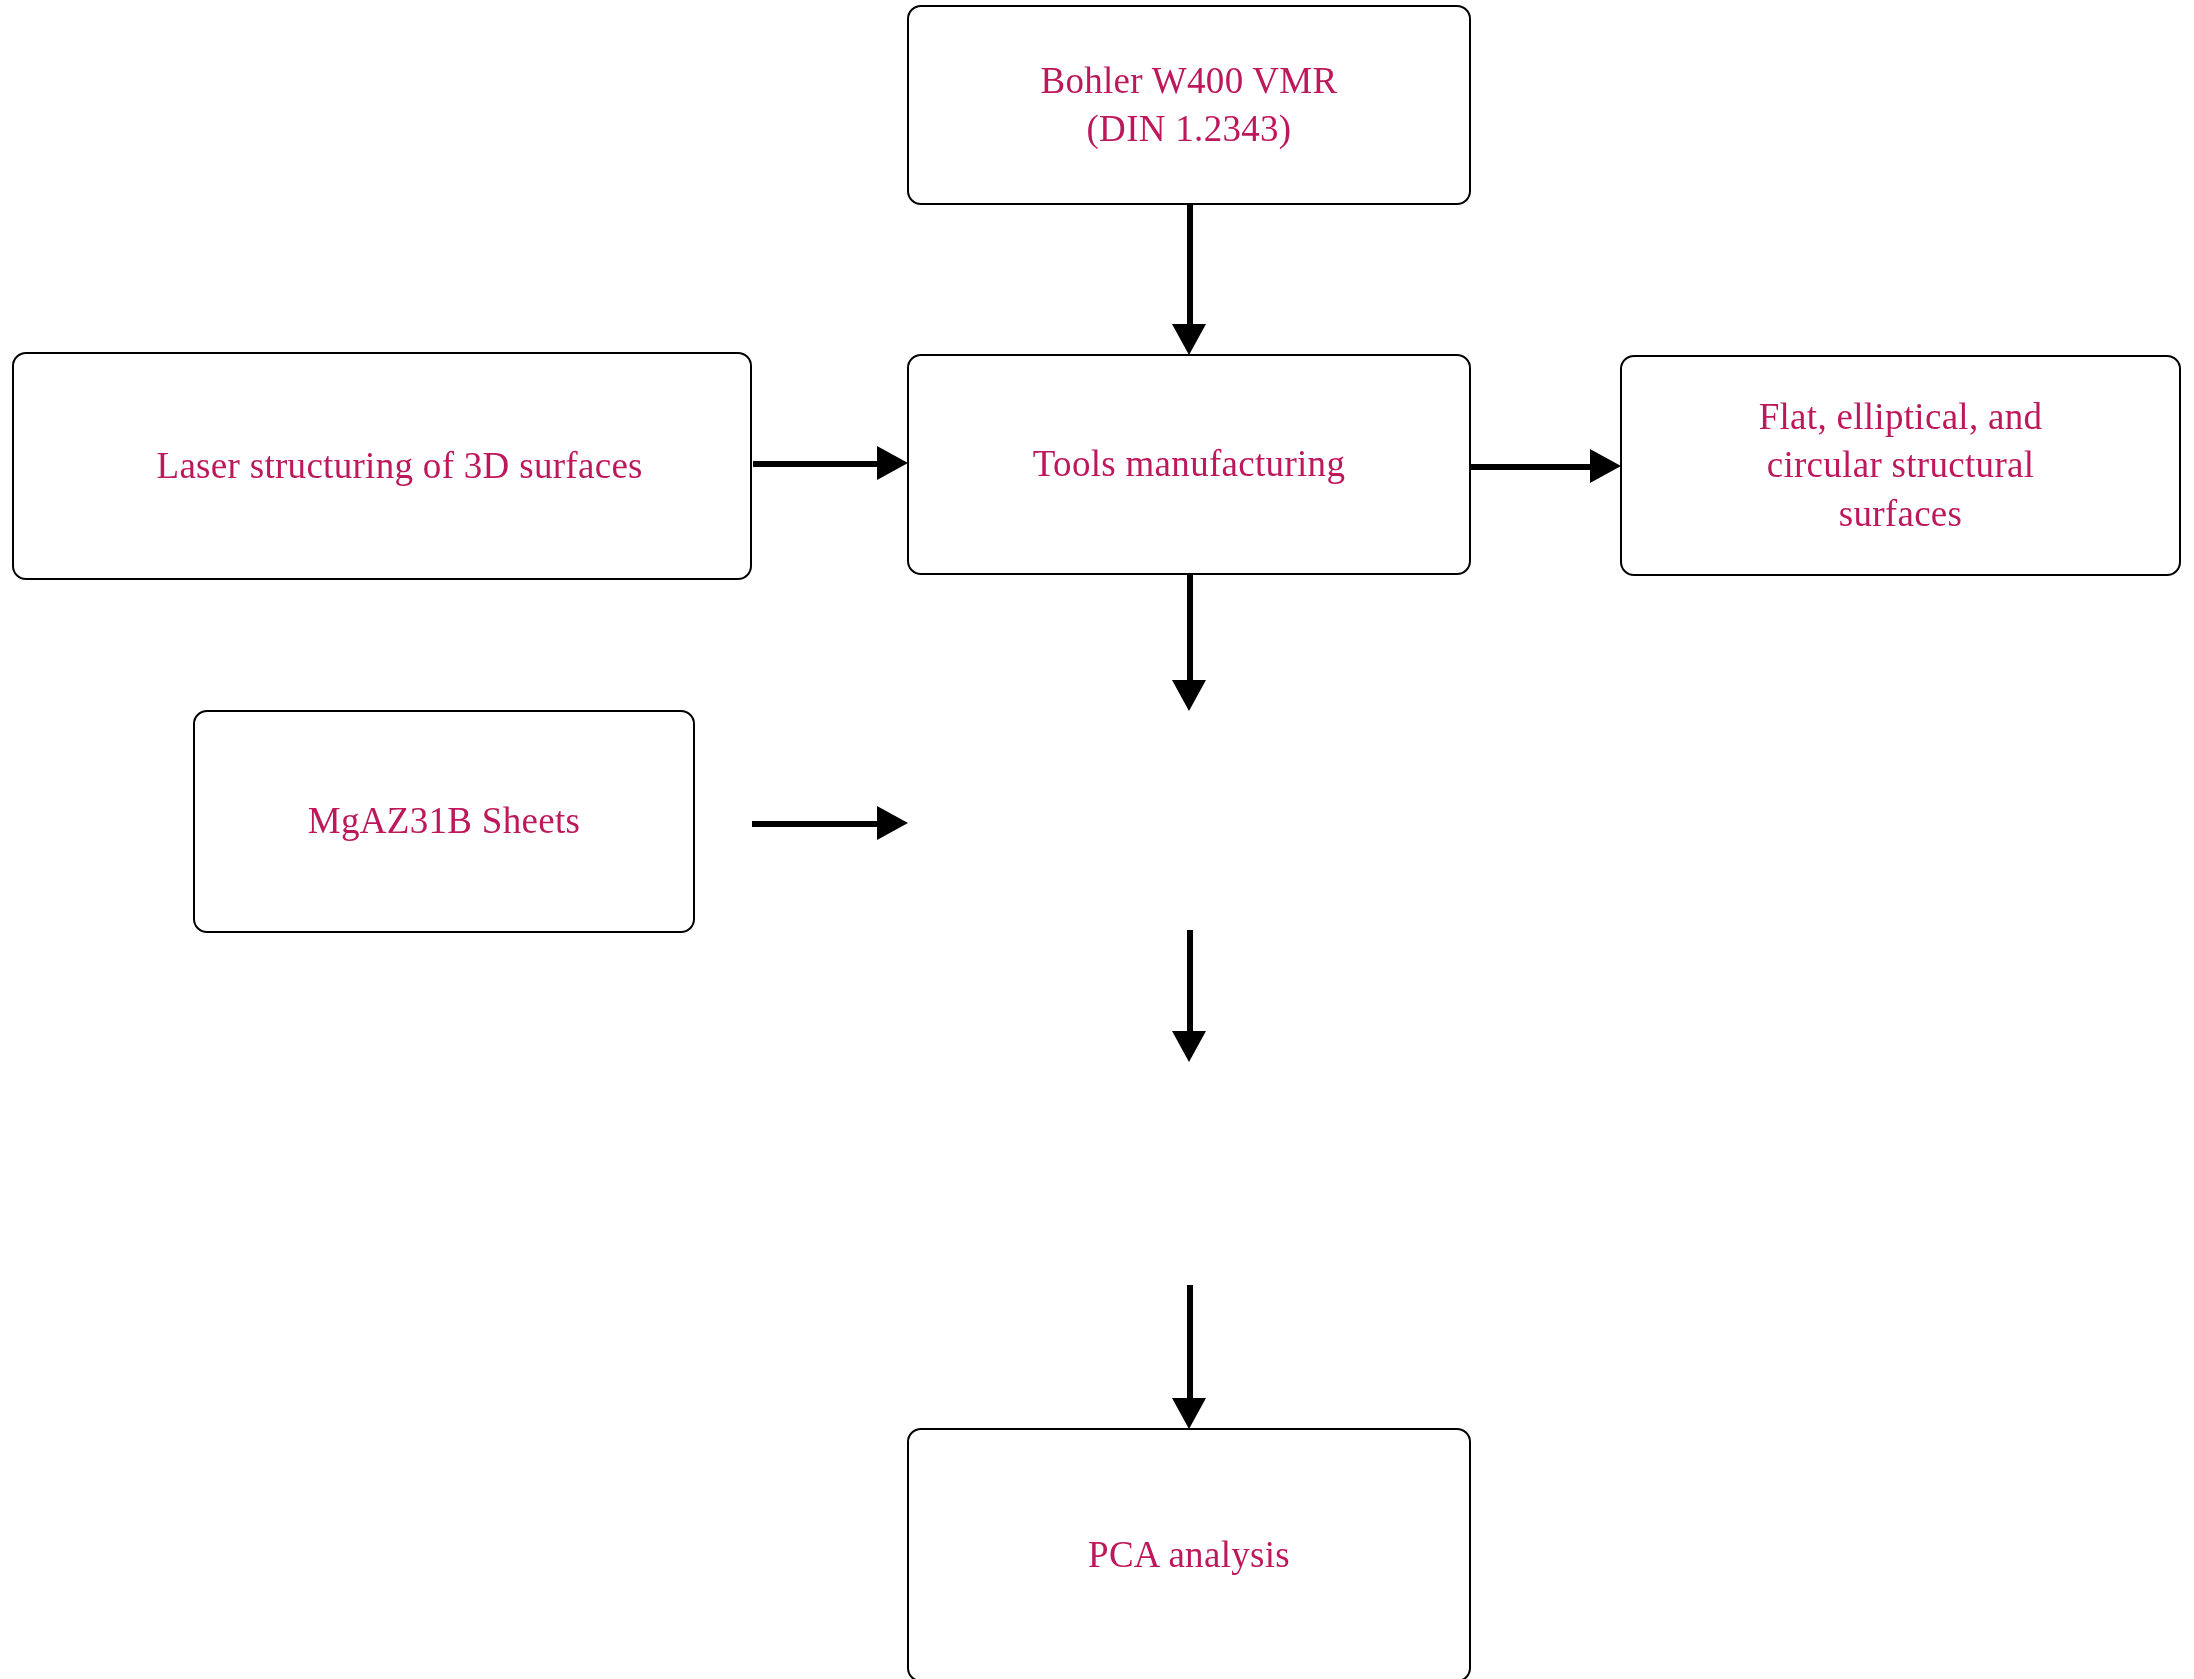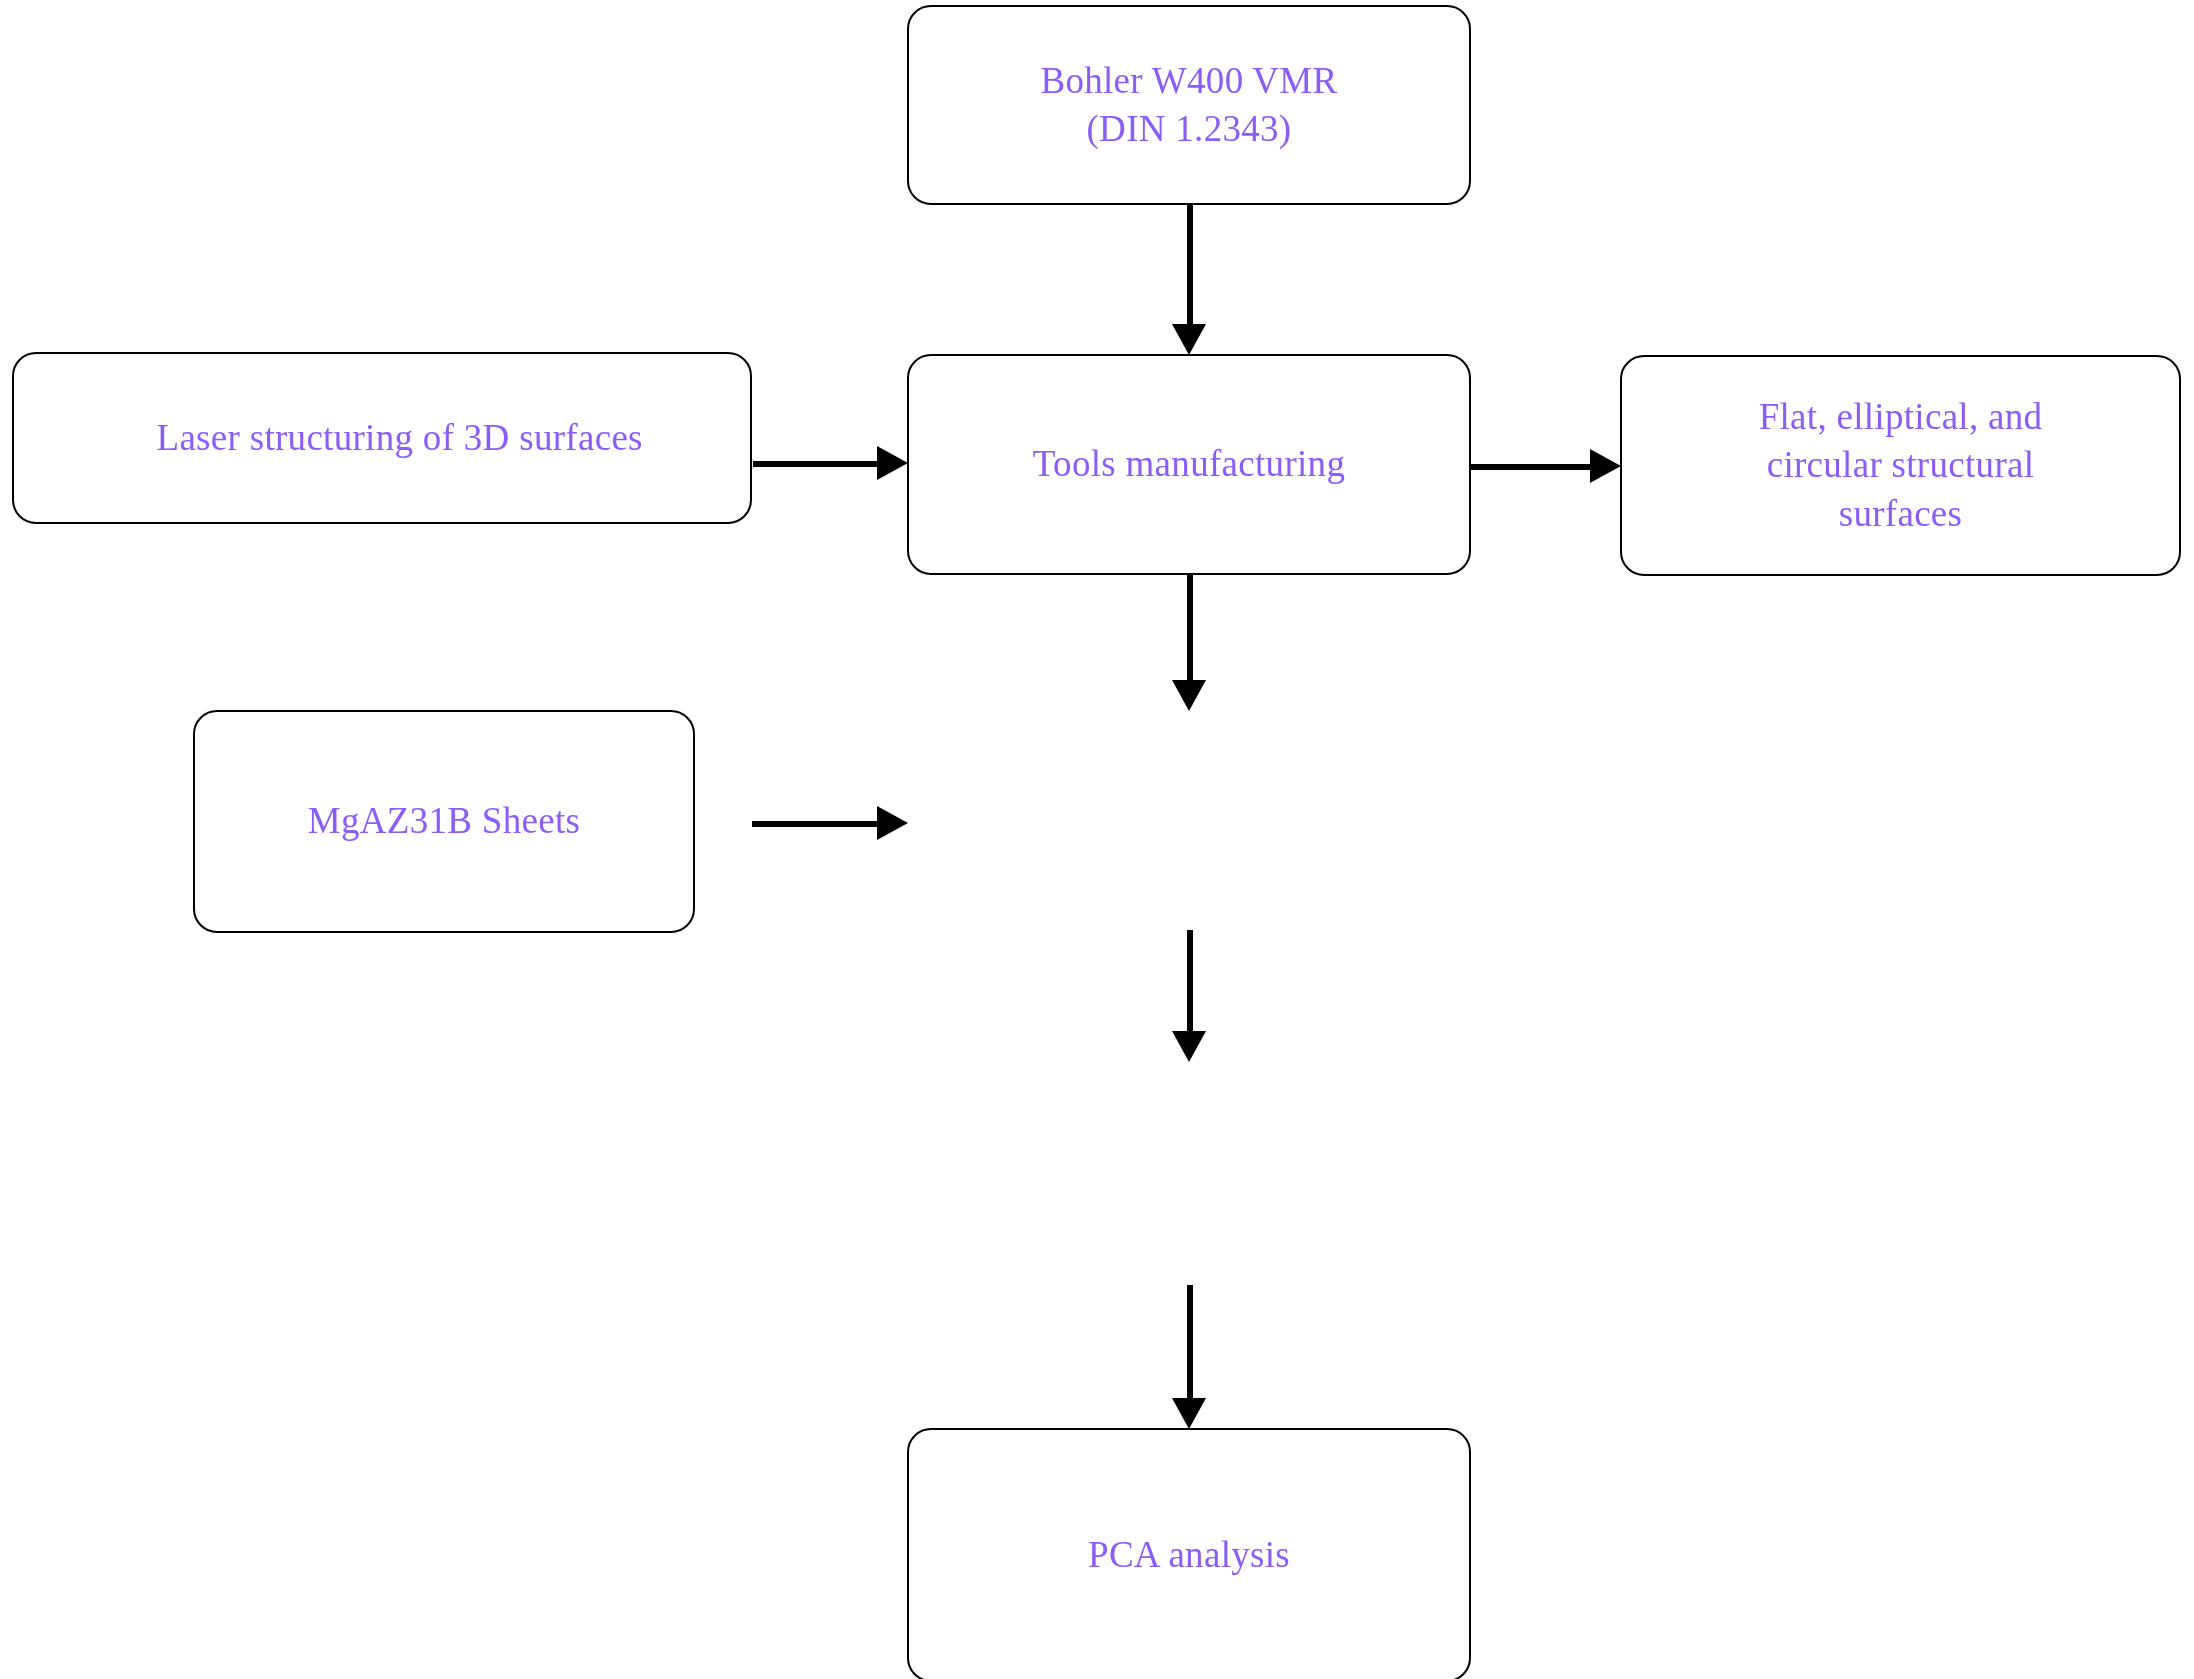--- a/index.html
+++ b/index.html
@@ -13,27 +13,27 @@
     width: 2194px;
     height: 1679px;
     background: #ffffff;
     overflow: hidden;
     font-family: "Liberation Serif", "DejaVu Serif", serif;
   }
   .node {
     position: absolute;
     box-sizing: border-box;
     border: 2.7px solid #000000;
-    border-radius: 24px;
+    border-radius: 14px;
     background: #ffffff;
     display: flex;
     align-items: center;
     justify-content: center;
     text-align: center;
-    color: #8b5cf6;
+    color: #be185d;
     font-size: 37px;
     line-height: 1.30;
     letter-spacing: 0.3px;
     padding: 4.1px 12.3px;
   }
   .node .label {
     display: block;
     width: 100%;
   }
   .node .line { display: block; }
@@ -72,21 +72,21 @@
     border-left: 17.7px solid transparent;
     border-right: 17.7px solid transparent;
     border-top: 31px solid #000000;
     left: 50%;
     margin-left: -17.7px;
     bottom: 0;
   }
 
   
   #node-material      { left: 907px; top:    5.4px; width: 564px; height: 200px; }
-  #node-laser         { left:   12.3px; top:  352px; width:740px; height: 172px; padding-left: 47px; }
+  #node-laser         { left:   12.3px; top:  352px; width:740px; height: 228px; padding-left: 47px; }
   #node-tools         { left: 907px; top:  354px; width: 564px; height: 221px; }
   #node-surfaces      { left: 1620px; top:  355px; width: 561px; height: 221px; }
   #node-sheets        { left:  193px; top: 710px; width: 502px; height: 223px; }
   #node-friction-test { left: 907px; top: 710px; width: 564px; height: 221px; }
   #node-coefficients  { left: 907px; top: 1060px; width: 564px; height: 226px; }
   #node-pca           { left: 907px; top: 1428px; width: 564px; height: 254px; }
 
   
   #conn-material-tools      { left: 1172px; top:  204px; width:  35px; height: 151px; }
   #conn-laser-tools         { left: 753px; top:  446px; width: 155px; height:  35px; }

